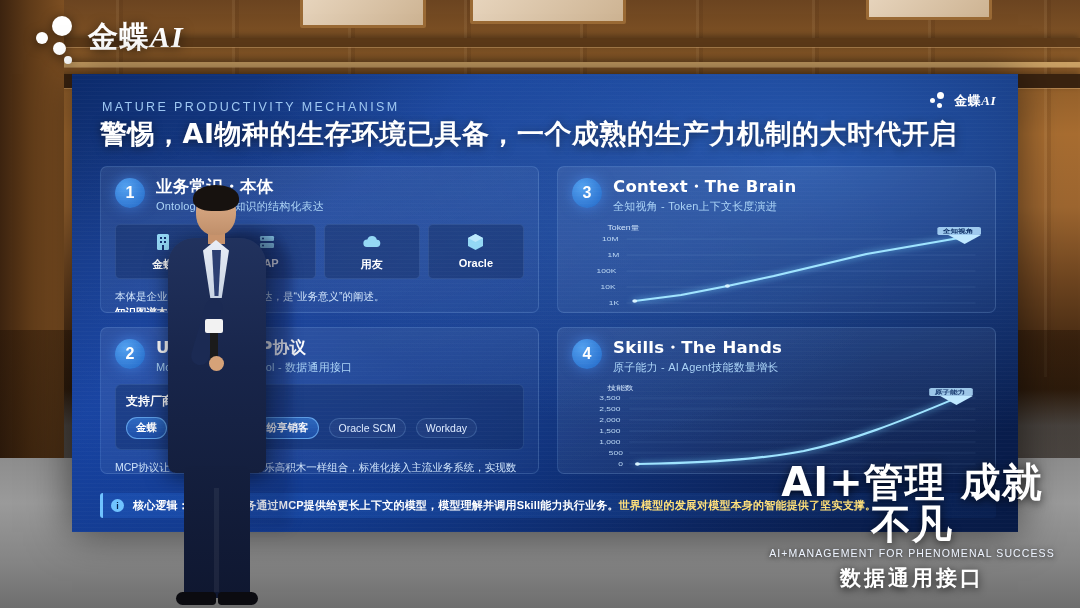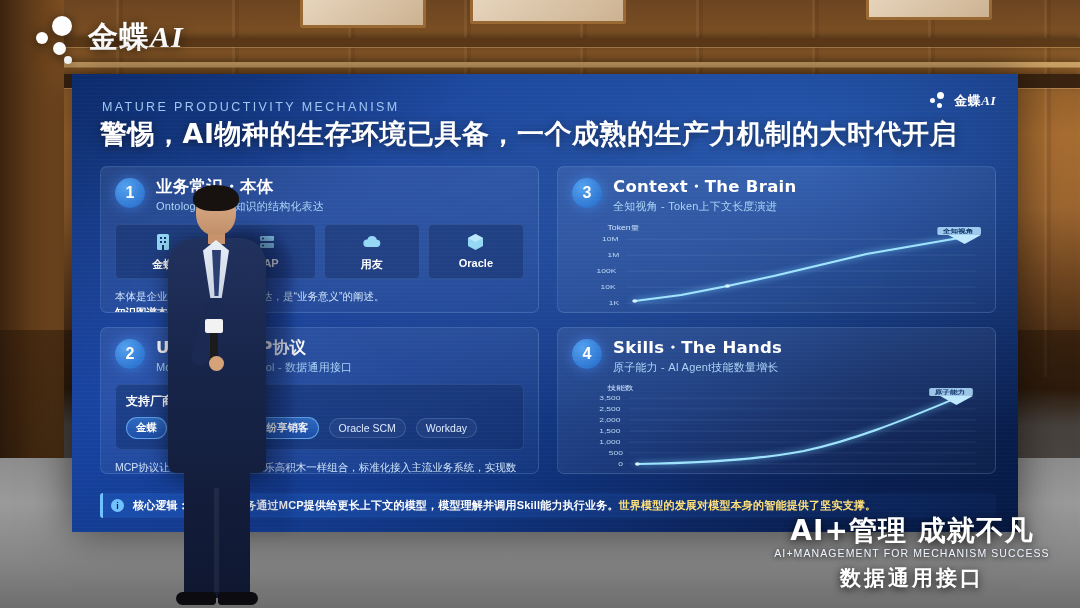--- a/index.html
+++ b/index.html
@@ -243,21 +243,21 @@
   .sp-gap { position:absolute; left: 52px; top: 300px; width: 5px; height: 104px; background: rgba(255,255,255,.06); }
   .sp-shoeL { position:absolute; left: 14px; top: 404px; width: 40px; height: 13px; background:#0b0b10; border-radius: 7px 4px 4px 7px; }
   .sp-shoeR { position:absolute; left: 56px; top: 404px; width: 40px; height: 13px; background:#0b0b10; border-radius: 4px 7px 7px 4px; }
   .shadow2 { position:absolute; left: 205px; bottom: 78px; width: 86px; height: 300px;
              background: linear-gradient(180deg, rgba(10,20,60,.45), rgba(10,20,60,.15));
              filter: blur(6px); border-radius: 40px 40px 10px 10px; z-index: 8; }
 
   
   .lockup { position:absolute; right: 18px; bottom: 16px; text-align:center; z-index: 12; width: 300px; }
   .lockup .l1 {
-    color:#ffffff; font-size: 28px; font-weight: 800; letter-spacing: 1px; line-height: 1.05;
+    color:#ffffff; font-size: 40px; font-weight: 800; letter-spacing: 1px; line-height: 1.05;
     text-shadow: 0 2px 10px rgba(0,0,0,.75);
     font-family:"DejaVu Sans","Liberation Sans",sans-serif;
   }
   .lockup .l2 {
     color:#eef4ff; font-size: 10.5px; letter-spacing: 1.1px; margin-top: 2px;
     text-shadow: 0 1px 5px rgba(0,0,0,.8);
   }
   .lockup .l3 {
     color:#ffffff; font-size: 21px; font-weight: 800; letter-spacing: 3px; margin-top: 5px;
     text-shadow: 0 2px 9px rgba(0,0,0,.8);
@@ -506,17 +506,17 @@
     <div class="sp-mic-top"></div>
     <div class="sp-hand"></div>
     <div class="sp-legs"></div>
     <div class="sp-gap"></div>
     <div class="sp-shoeL"></div>
     <div class="sp-shoeR"></div>
   </div>
 
   <div class="lockup">
     <div class="l1">AI+管理 成就不凡</div>
-    <div class="l2">AI+MANAGEMENT FOR MECHANISM SUCCESS</div>
+    <div class="l2">AI+MANAGEMENT FOR PHENOMENAL SUCCESS</div>
     <div class="l3">数据通用接口</div>
   </div>
 
 </div>
 
 </body></html>

